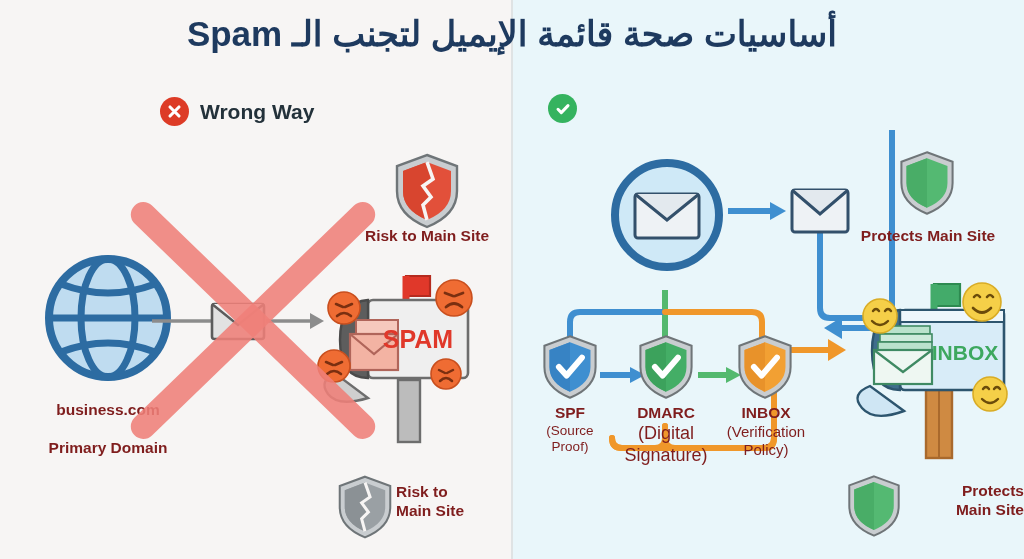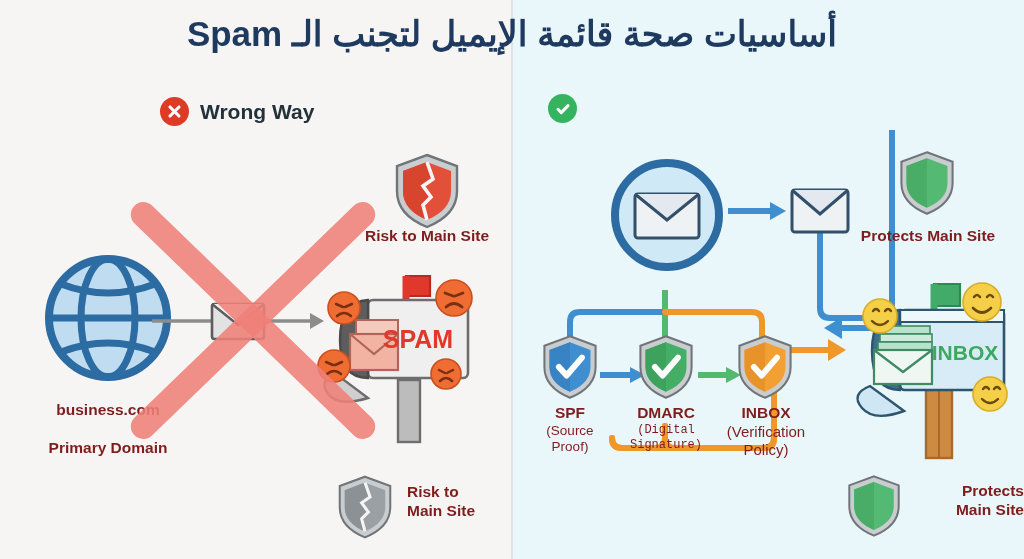--- a/index.html
+++ b/index.html
@@ -208,21 +208,21 @@
     <path d="M34 9 L40 26 L30 33 L38 44 L30 52 L34 67" fill="none" stroke="#f7f5f4" stroke-width="3.6"></path>
   </svg>
   <div class="cap-label" style="left:336px; top:227px; width:182px;">Risk to Main Site</div>
 
   <svg class="abs" style="left:336px; top:475px;" width="58" height="64" viewBox="0 0 68 76">
     <path d="M34 2 L64 13 V38 Q64 62 34 74 Q4 62 4 38 V13 Z" fill="#c9cdd0" stroke="#6f7578" stroke-width="2.4"></path>
     <path d="M34 9 L58 18 V38 Q58 57 34 67 Q10 57 10 38 V18 Z" fill="#9aa0a4"></path>
     <path d="M34 9 L40 26 L30 33 L38 44 L30 52 L34 67 Q10 57 10 38 V18 Z" fill="#8b9195"></path>
     <path d="M34 9 L40 26 L30 33 L38 44 L30 52 L34 67" fill="none" stroke="#f7f5f4" stroke-width="3.6"></path>
   </svg>
-  <div class="cap-label" style="left:396px; top:483px; width:122px; text-align:left;margin-left:11px;">Risk to
+  <div class="cap-label" style="left:396px; top:483px; width:122px; text-align:left;">Risk to
 Main Site</div>
 
   <div id="big-x">
     <div class="xbar" id="xbar-a"></div>
     <div class="xbar" id="xbar-b"></div>
   </div>
 
   <svg class="abs" style="left:512px; top:90px;" width="512" height="469" viewBox="0 0 512 469">
 
     <line x1="308" y1="128" x2="308" y2="196" stroke="#3f8fd0" stroke-width="6"></line>
@@ -287,21 +287,21 @@
   <div class="cap-label" style="left:522px; top:423px; width:96px; font-size:13.5px; font-weight:normal;">(Source
 Proof)</div>
 
   <svg class="abs" style="left:637px; top:334px;" width="58" height="66" viewBox="0 0 68 76">
     <path d="M34 2 L64 13 V38 Q64 62 34 74 Q4 62 4 38 V13 Z" fill="#c9cdd0" stroke="#6f7578" stroke-width="2.4"></path>
     <path d="M34 9 L58 18 V38 Q58 57 34 67 Q10 57 10 38 V18 Z" fill="#44ae66"></path>
     <path d="M34 9 V67 Q10 57 10 38 V18 Z" fill="#3ca25c"></path>
     <path d="M21 38 L30 48 L48 27" fill="none" stroke="#ffffff" stroke-width="7" stroke-linecap="round" stroke-linejoin="round"></path>
   </svg>
   <div class="cap-label" style="left:614px; top:404px; width:104px;">DMARC</div>
-  <div class="cap-label" style="left:610px; top:423px; width:112px; font-size:12px; font-weight:normal;font-family:Liberation Mono, monospace;">(Digital
+  <div class="cap-label" style="left:610px; top:423px; width:112px; font-size:18px; font-weight:normal;">(Digital
 Signature)</div>
 
   <svg class="abs" style="left:736px; top:334px;" width="58" height="66" viewBox="0 0 68 76">
     <path d="M34 2 L64 13 V38 Q64 62 34 74 Q4 62 4 38 V13 Z" fill="#c9cdd0" stroke="#6f7578" stroke-width="2.4"></path>
     <path d="M34 9 L58 18 V38 Q58 57 34 67 Q10 57 10 38 V18 Z" fill="#f2a033"></path>
     <path d="M34 9 V67 Q10 57 10 38 V18 Z" fill="#e8922a"></path>
     <path d="M21 38 L30 48 L48 27" fill="none" stroke="#ffffff" stroke-width="7" stroke-linecap="round" stroke-linejoin="round"></path>
   </svg>
   <div class="cap-label" style="left:708px; top:404px; width:116px;">INBOX</div>
   <div class="cap-label" style="left:706px; top:423px; width:120px; font-size:15px; font-weight:normal;">(Verification

